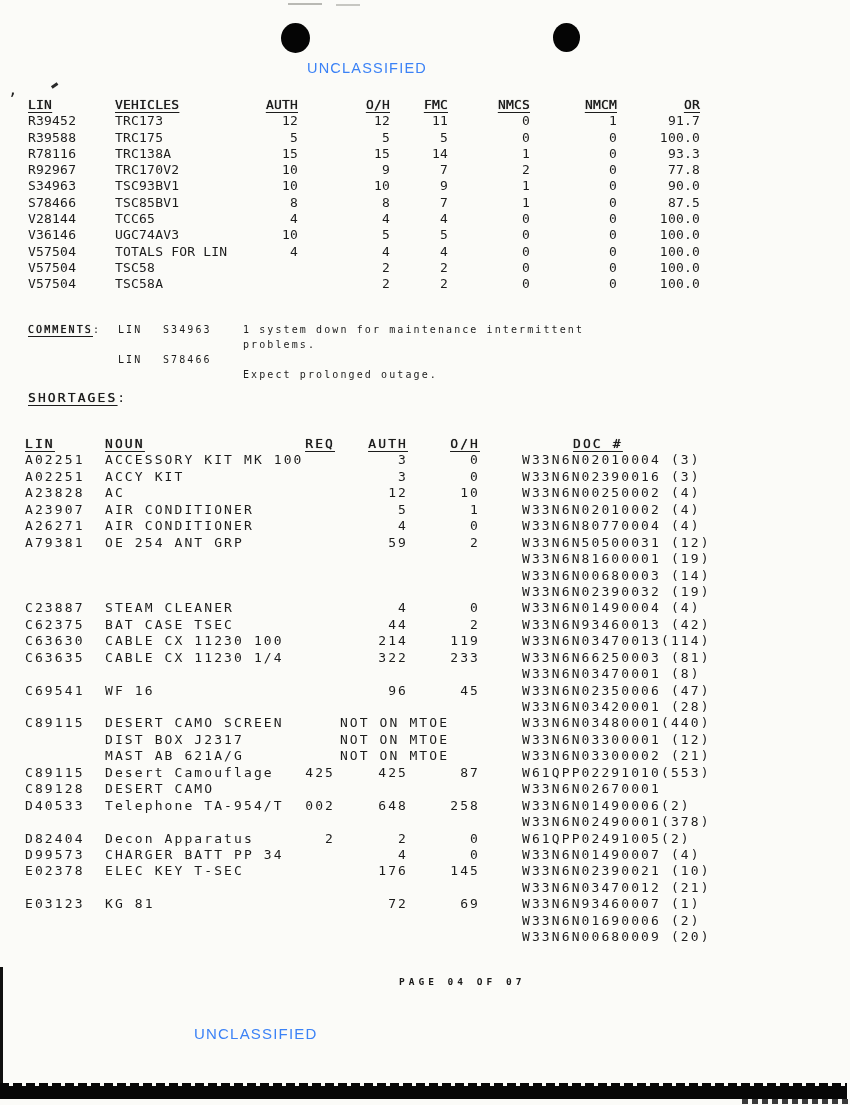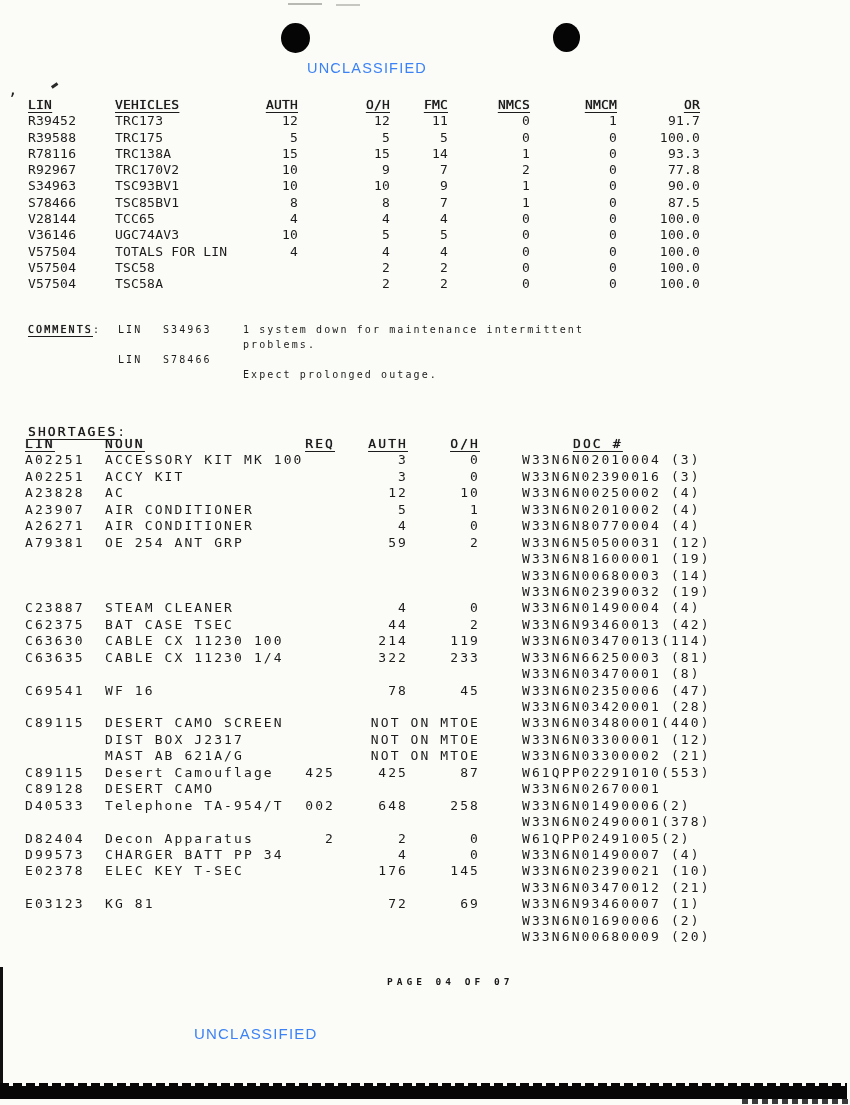--- a/index.html
+++ b/index.html
@@ -23,31 +23,31 @@
   .rtable{position:absolute;left:28px;top:97px;font-size:13px;letter-spacing:0.2px;}
   .rt-row{display:grid;grid-template-columns:87px 115px 68px 92px 58px 82px 87px 83px;
           height:16.3px;line-height:16.3px;white-space:nowrap;}
   .rt-row .c2,.rt-row .c3,.rt-row .c4,.rt-row .c5,.rt-row .c6,.rt-row .c7{text-align:right;}
 
   
   .comments{position:absolute;left:28px;top:322px;font-size:10px;letter-spacing:2.1px;}
   .cm-row{display:grid;grid-template-columns:90px 45px 80px auto;height:15px;line-height:15px;white-space:nowrap;}
 
   
-  .shead{position:absolute;left:28px;top:424px;font-size:13px;letter-spacing:2.1px;white-space:nowrap;}
+  .shead{position:absolute;left:28px;top:390px;font-size:13px;letter-spacing:2.1px;white-space:nowrap;}
   .stable{position:absolute;left:25px;top:436px;font-size:13px;letter-spacing:2.1px;}
   .st-row{display:grid;grid-template-columns:80px 192px 38px 73px 72px 42px 208px;
           height:16.45px;line-height:16.45px;white-space:nowrap;}
   .st-row .c2,.st-row .c3,.st-row .c4{text-align:right;}
-  .st-row .note{grid-column:3/6;text-align:right;padding-left:12px;}
+  .st-row .note{grid-column:3/6;text-align:center;padding-left:12px;}
   .st-row .doc{grid-column:7;}
   .st-row .dochead{grid-column:7;padding-left:51px;}
 
   
-  .pfoot{position:absolute;left:387px;top:976px;font-size:9.5px;font-weight:bold;
+  .pfoot{position:absolute;left:399px;top:976px;font-size:9.5px;font-weight:bold;
          letter-spacing:4px;color:#181818;white-space:nowrap;}
 
   
   .bbar{position:absolute;left:0;top:1086px;width:847px;height:13px;background:#070707;}
   .bbar::before{content:"";position:absolute;left:0;top:-3px;width:100%;height:3px;
     background:repeating-linear-gradient(90deg,#070707 0 9px,transparent 9px 13px);}
   .lline{position:absolute;left:0;top:967px;width:3px;height:120px;background:#101010;}
   .brnoise{position:absolute;left:742px;top:1099px;width:106px;height:5px;
     background:repeating-linear-gradient(90deg,#3a3a3a 0 6px,transparent 6px 10px);}
   .tmark{position:absolute;background:#b9b9b4;height:2px;}
@@ -340,21 +340,21 @@
         <div class="c1"></div>
         <div class="c2"></div>
         <div class="c3"></div>
         <div class="c4"></div>
         <div class="doc">W33N6N03470001 (8)</div>
       </div>
       <div class="st-row">
         <div class="c0">C69541</div>
         <div class="c1">WF 16</div>
         <div class="c2"></div>
-        <div class="c3">78</div>
+        <div class="c3">96</div>
         <div class="c4">45</div>
         <div class="doc">W33N6N02350006 (47)</div>
       </div>
       <div class="st-row">
         <div class="c0"></div>
         <div class="c1"></div>
         <div class="c2"></div>
         <div class="c3"></div>
         <div class="c4"></div>
         <div class="doc">W33N6N03420001 (28)</div>

